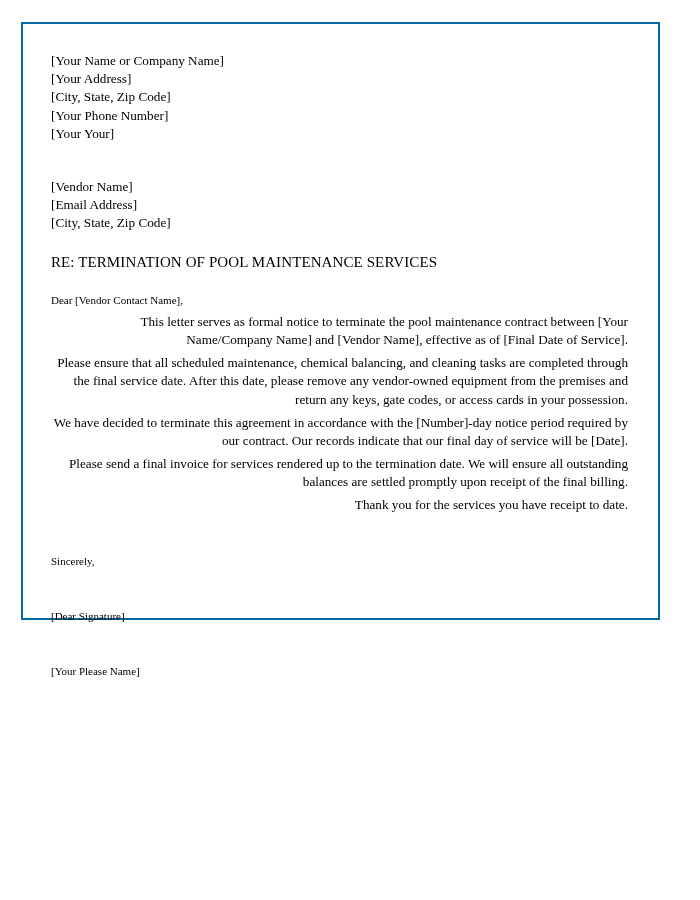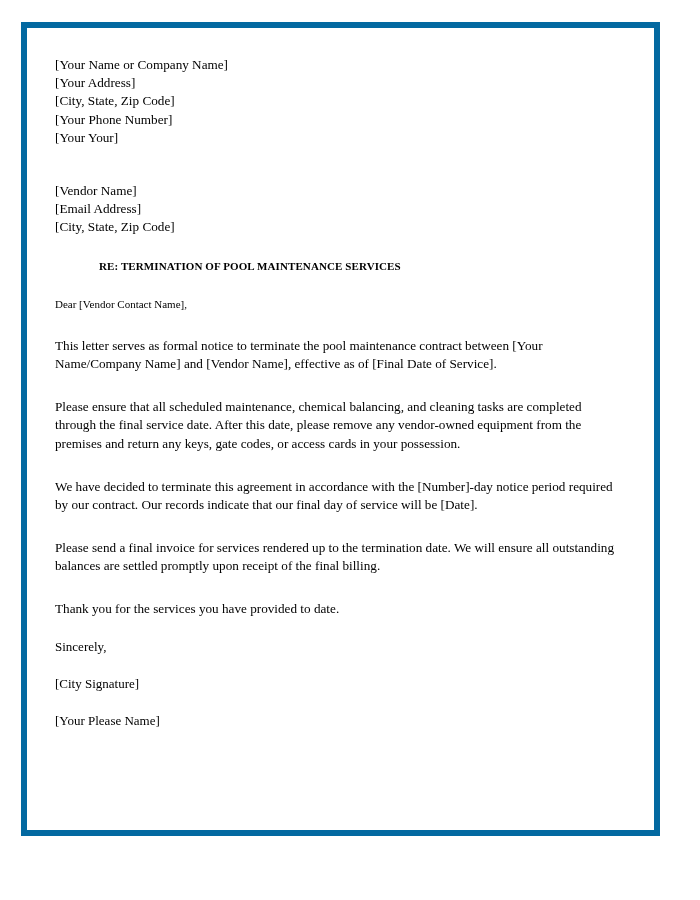--- a/index.html
+++ b/index.html
@@ -17,61 +17,60 @@
     position: relative;
     width: 700px;
     height: 900px;
     background: #ffffff;
   }
   .letter-frame {
     position: absolute;
     left: 21px;
     top: 22px;
     width: 639px;
-    height: 814px;
-    border: 6px solid #0369a1;
+    height: 598px;
+    border: 2px solid #0369a1;
     box-sizing: border-box;
     background: #ffffff;
   }
   .letter-body {
     padding: 28px 30px 0 28px;
   }
   .block {
     margin: 0;
   }
   .line {
     font-size: 13.2px;
     line-height: 18.2px;
     white-space: pre-wrap;
   }
   .gap-sm { height: 18px; }
   .gap-md { height: 17px; }
   .subject {
-    font-size: 11px;
-    font-weight: bold;
+    font-size: 15px;
+    font-weight: normal;
     line-height: 18px;
     letter-spacing: 0.1px;
     margin-top: 20px;
-    margin-left: 44px;
   }
   .salutation {
     font-size: 11px;
     line-height: 18px;
     margin-top: 20px;
   }
   .para {
     font-size: 13.2px;
     line-height: 18.6px;
-    margin-top: 24px;
-    text-align: left;
+    margin-top: 4px;
+    text-align: right;
   }
   .closing {
-    font-size: 13px;
+    font-size: 11px;
     line-height: 18px;
-    margin-top: 19px;
+    margin-top: 37px;
   }
 </style>
 </head>
 <body>
 
 <div class="page">
   <div class="letter-frame">
     <div class="letter-body">
 
       <div class="block">
@@ -94,21 +93,21 @@
       </div>
 
       <div class="subject">RE: TERMINATION OF POOL MAINTENANCE SERVICES</div>
 
       <div class="salutation">Dear [Vendor Contact Name],</div>
 
       <div class="para">This letter serves as formal notice to terminate the pool maintenance contract between [Your Name/Company Name] and [Vendor Name], effective as of [Final Date of Service].</div>
       <div class="para">Please ensure that all scheduled maintenance, chemical balancing, and cleaning tasks are completed through the final service date. After this date, please remove any vendor-owned equipment from the premises and return any keys, gate codes, or access cards in your possession.</div>
       <div class="para">We have decided to terminate this agreement in accordance with the [Number]-day notice period required by our contract. Our records indicate that our final day of service will be [Date].</div>
       <div class="para">Please send a final invoice for services rendered up to the termination date. We will ensure all outstanding balances are settled promptly upon receipt of the final billing.</div>
-      <div class="para">Thank you for the services you have provided to date.</div>
+      <div class="para">Thank you for the services you have receipt to date.</div>
 
       <div class="closing">Sincerely,</div>
-      <div class="closing">[City Signature]</div>
+      <div class="closing">[Dear Signature]</div>
       <div class="closing">[Your Please Name]</div>
 
     </div>
   </div>
 </div>
 
 </body></html>

